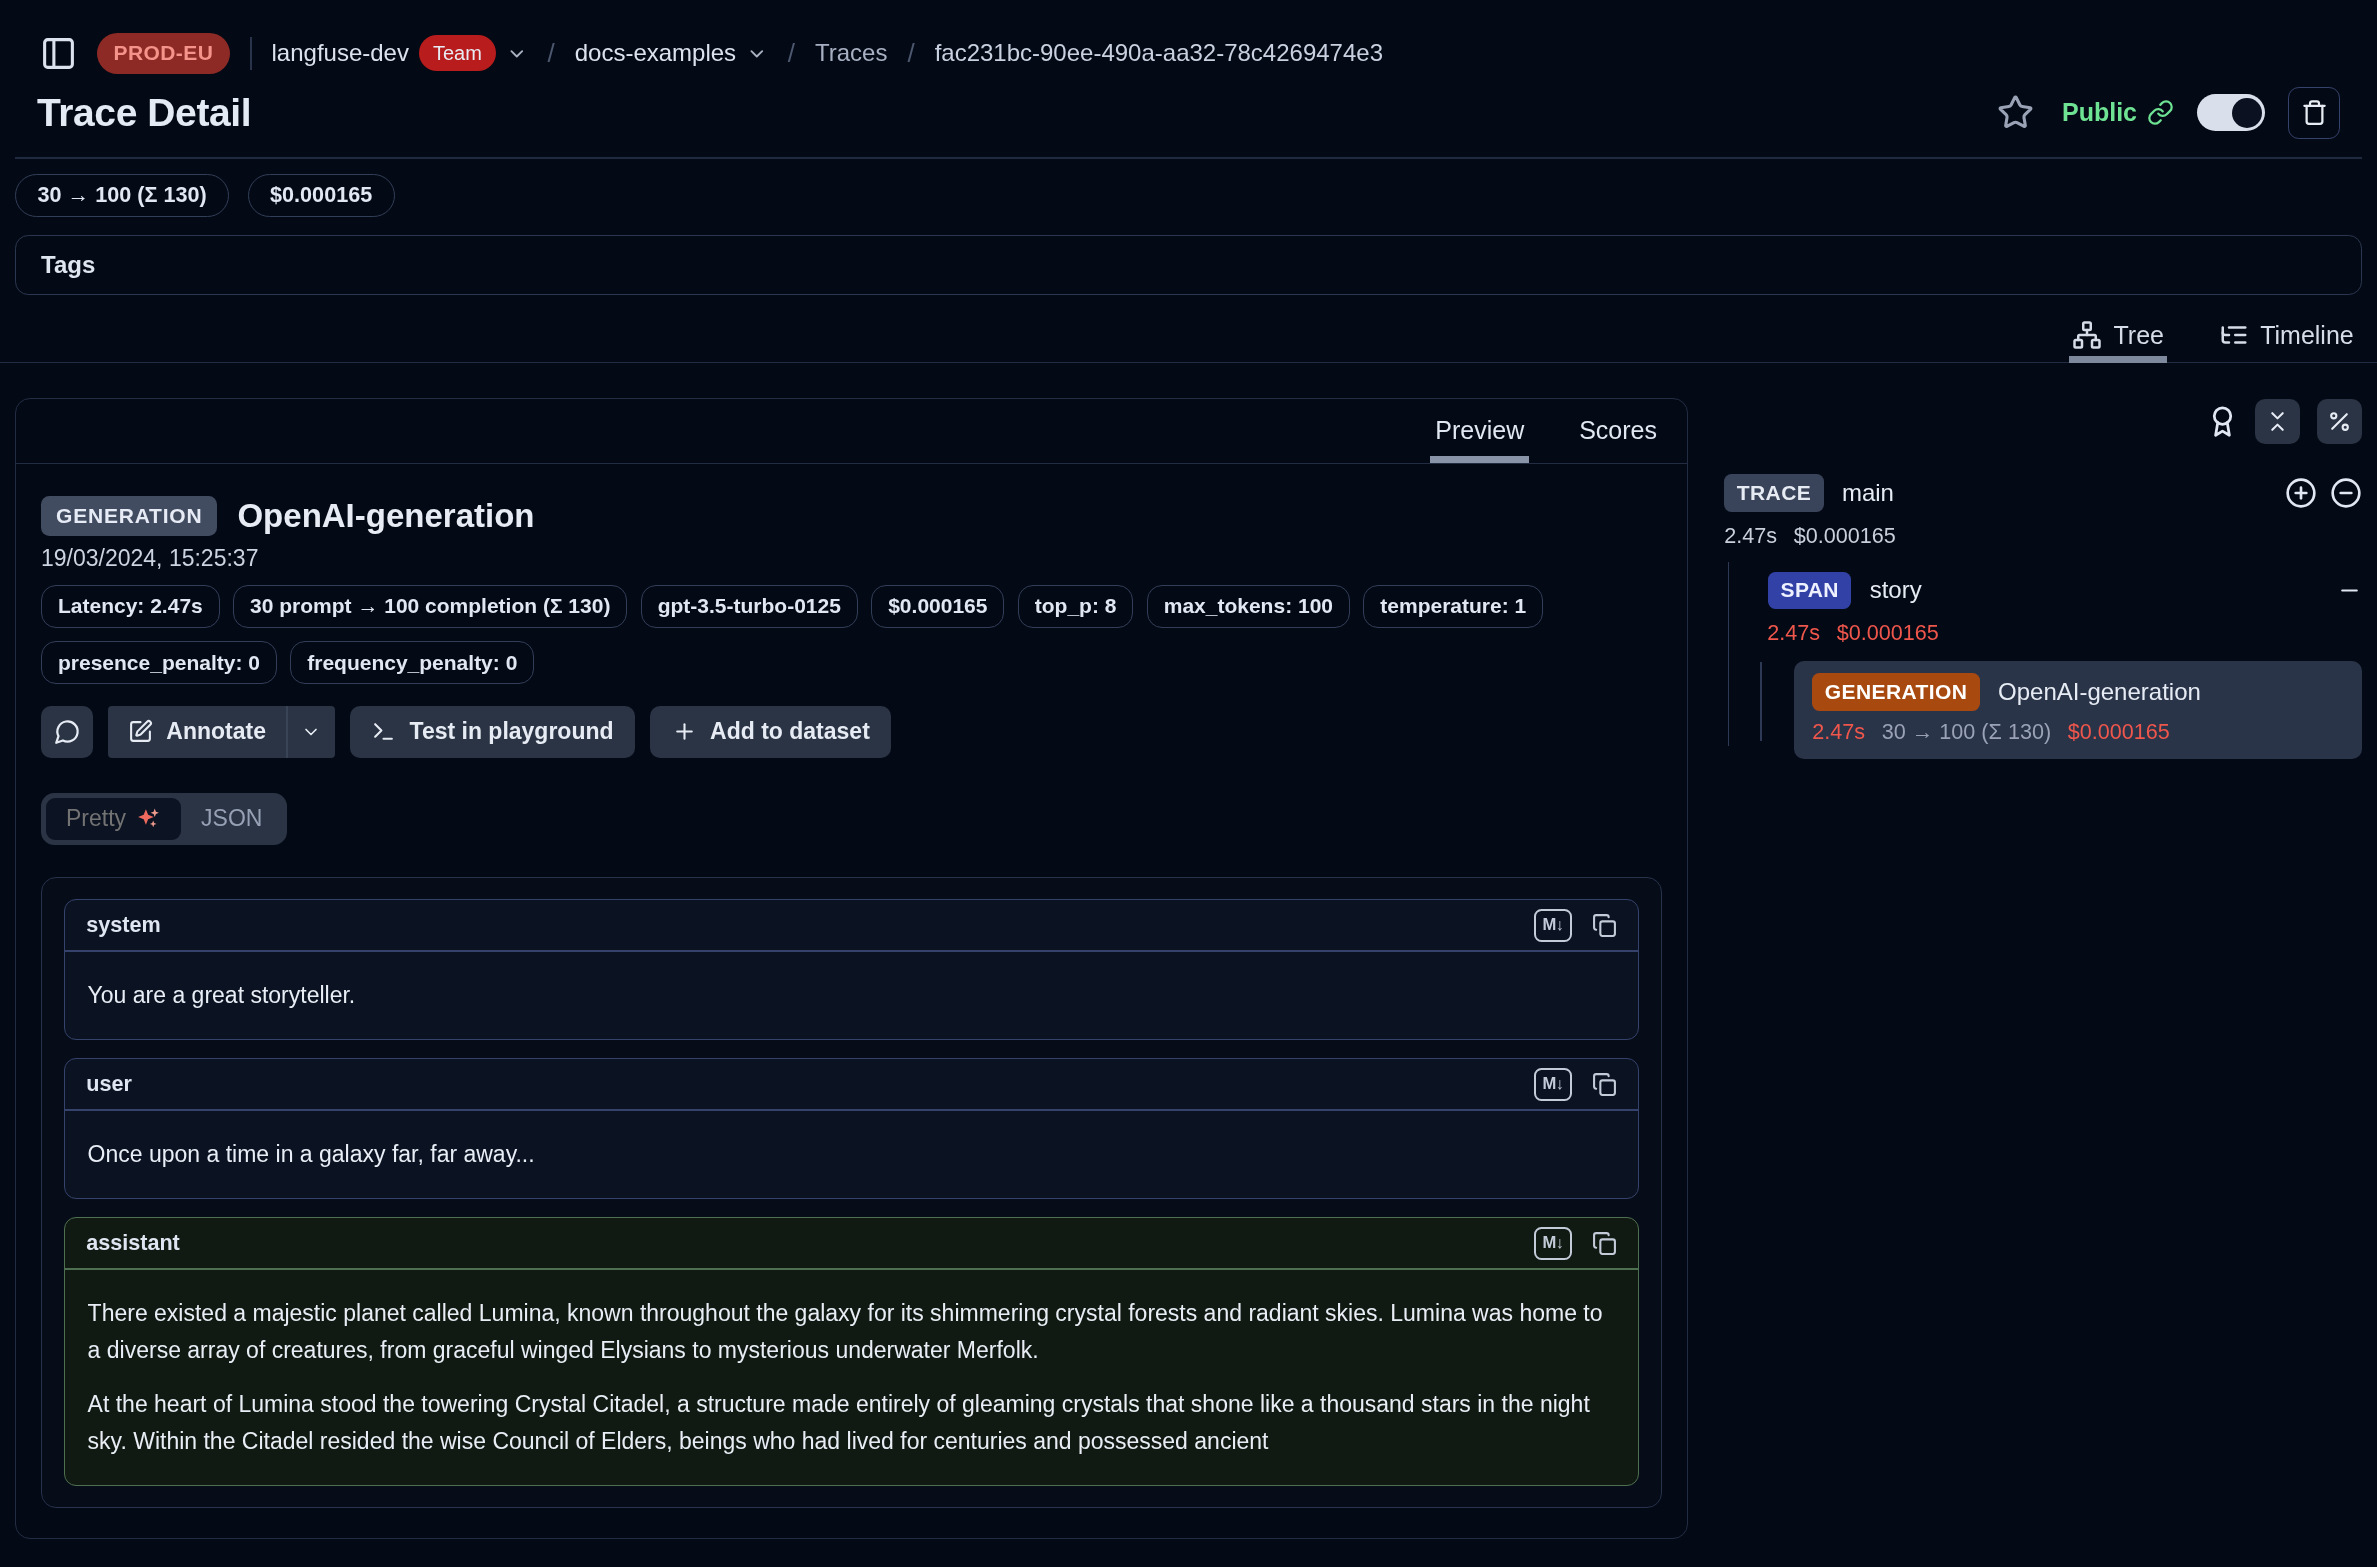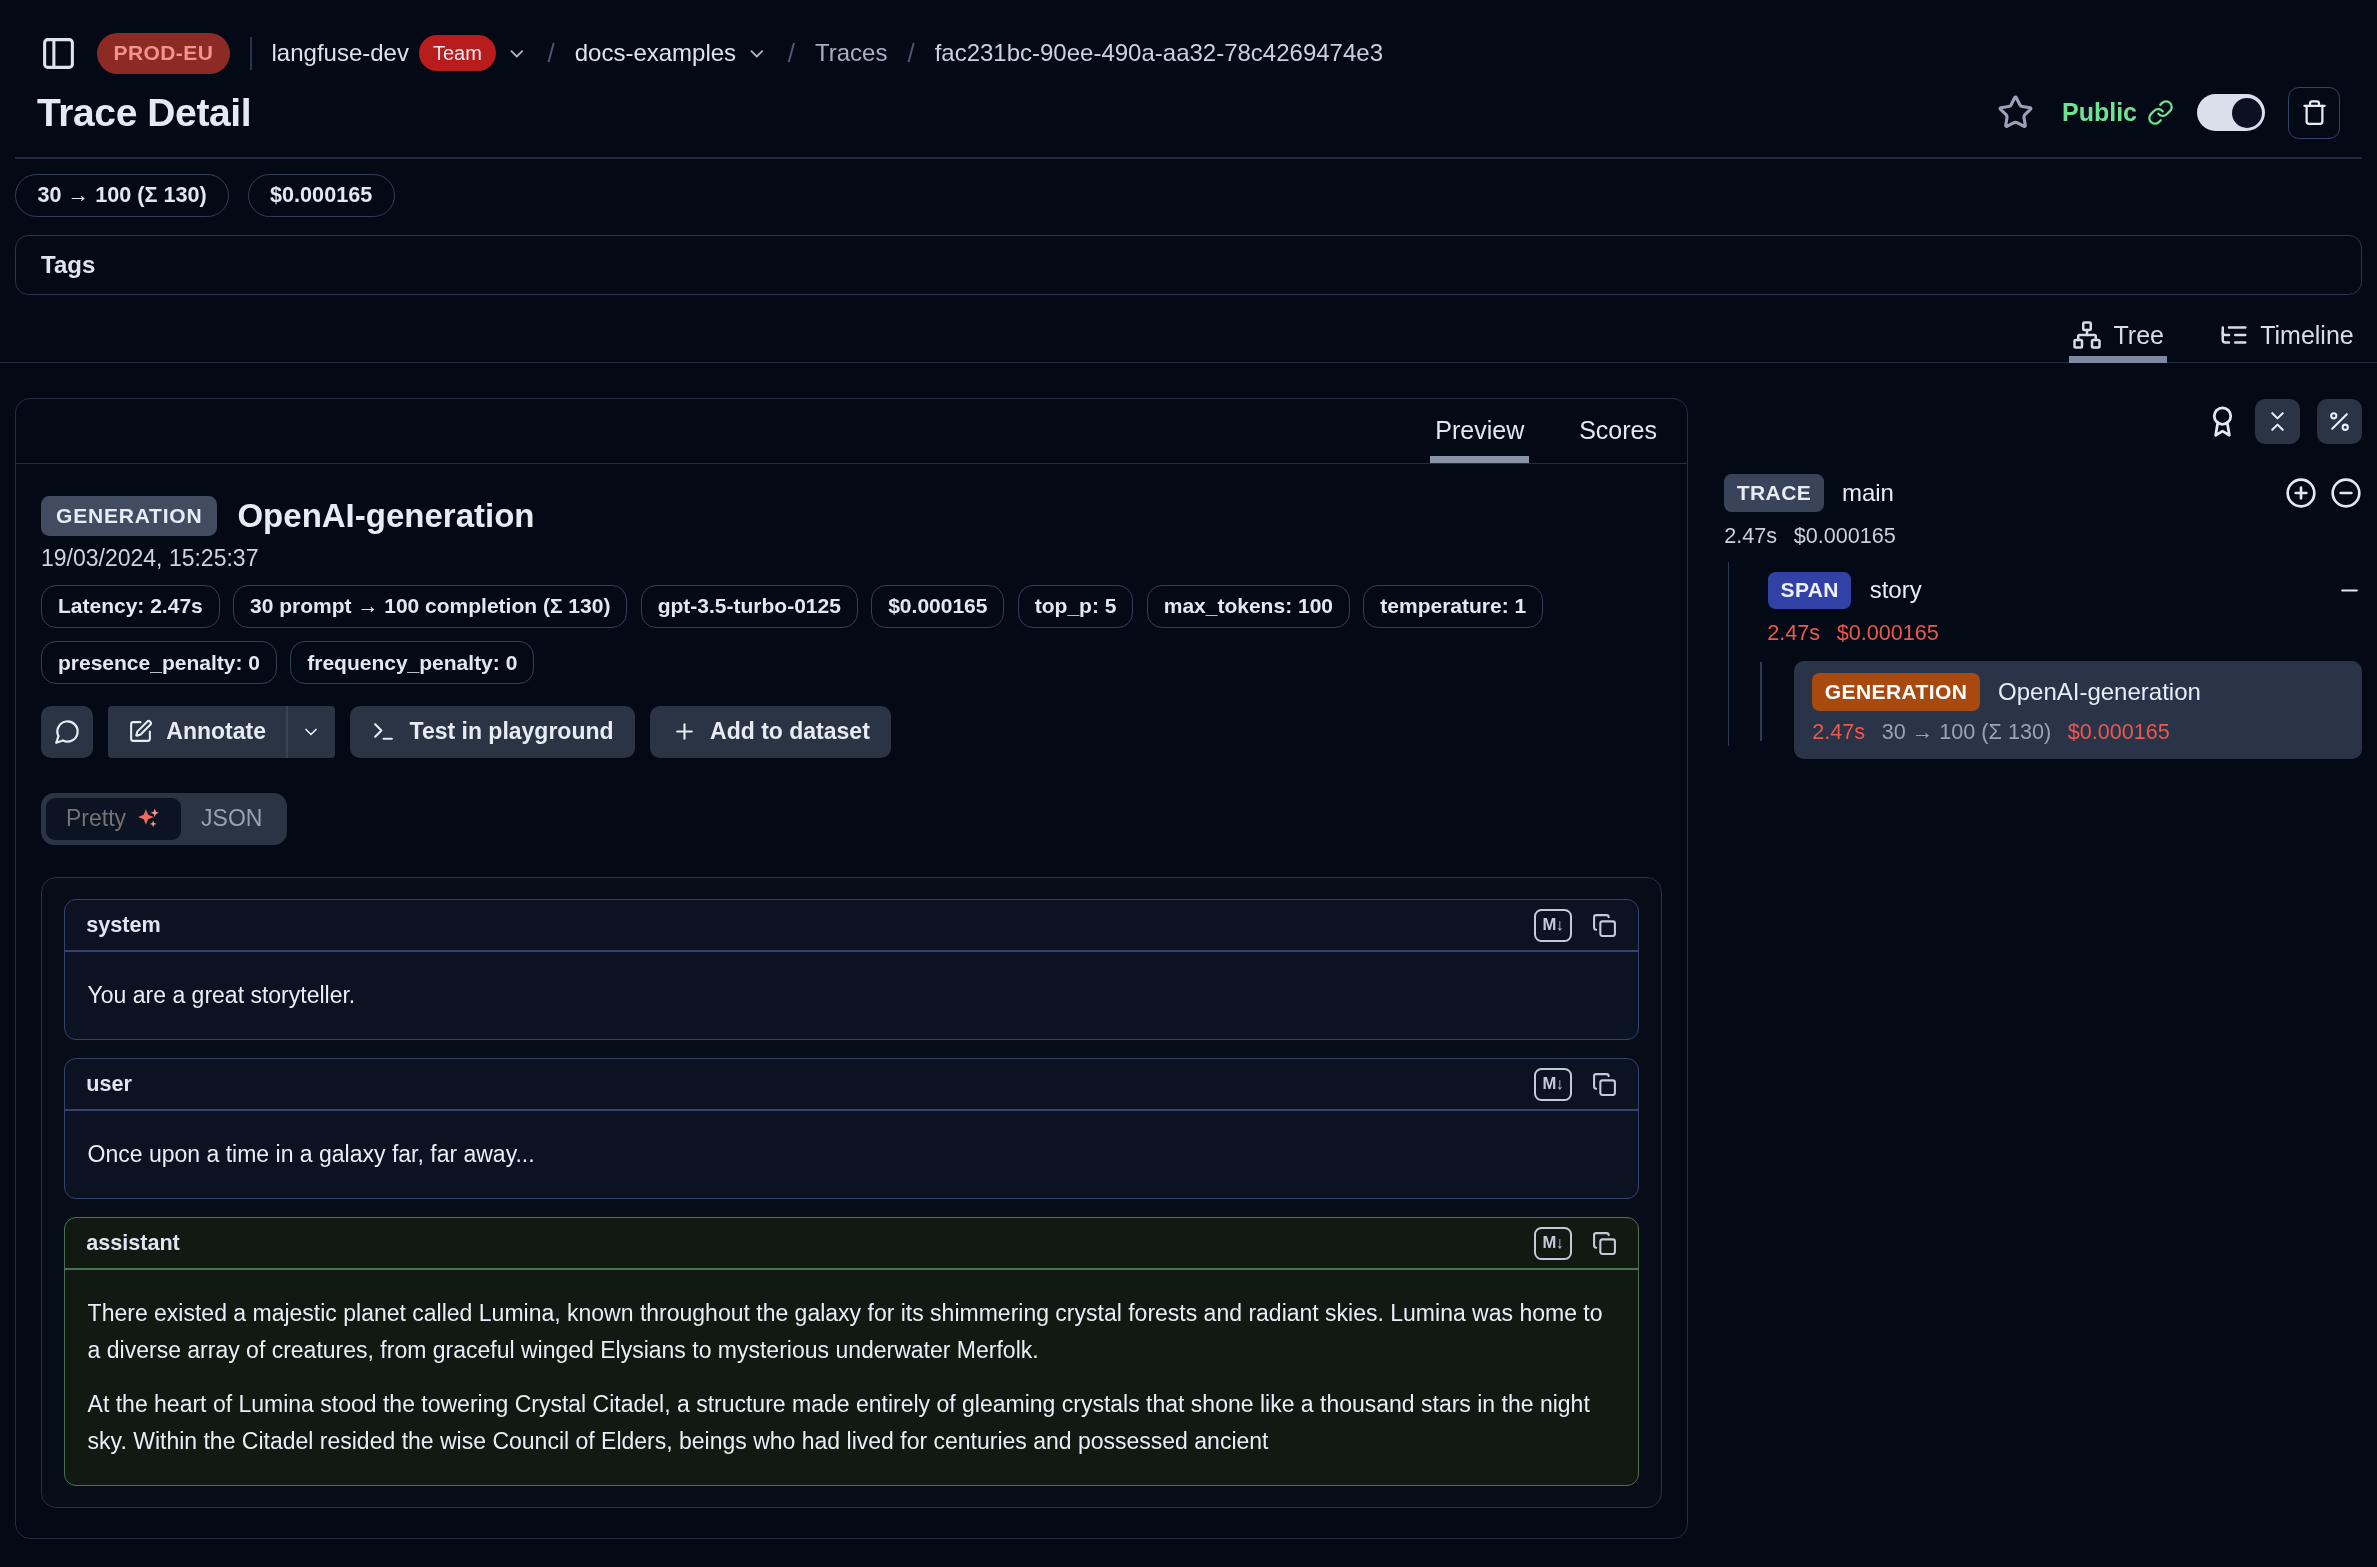--- a/index.html
+++ b/index.html
@@ -255,21 +255,21 @@
           <span class="type-badge">GENERATION</span>
           <span class="obs-title">OpenAI-generation</span>
         </div>
         <div class="timestamp">19/03/2024, 15:25:37</div>
 
         <div class="pill-row">
           <span class="attr-pill">Latency: 2.47s</span>
           <span class="attr-pill">30 prompt → 100 completion (Σ 130)</span>
           <span class="attr-pill">gpt-3.5-turbo-0125</span>
           <span class="attr-pill">$0.000165</span>
-          <span class="attr-pill">top_p: 5</span>
+          <span class="attr-pill">top_p: 8</span>
           <span class="attr-pill">max_tokens: 100</span>
           <span class="attr-pill">temperature: 1</span>
         </div>
         <div class="pill-row">
           <span class="attr-pill">presence_penalty: 0</span>
           <span class="attr-pill">frequency_penalty: 0</span>
         </div>
 
         <div class="actions-row">
           <button class="act-btn icon-only">

